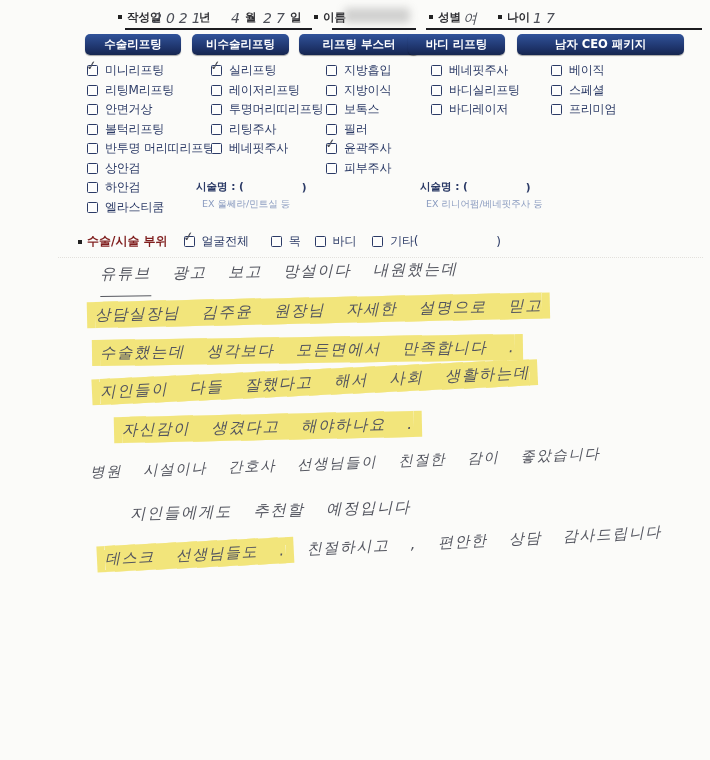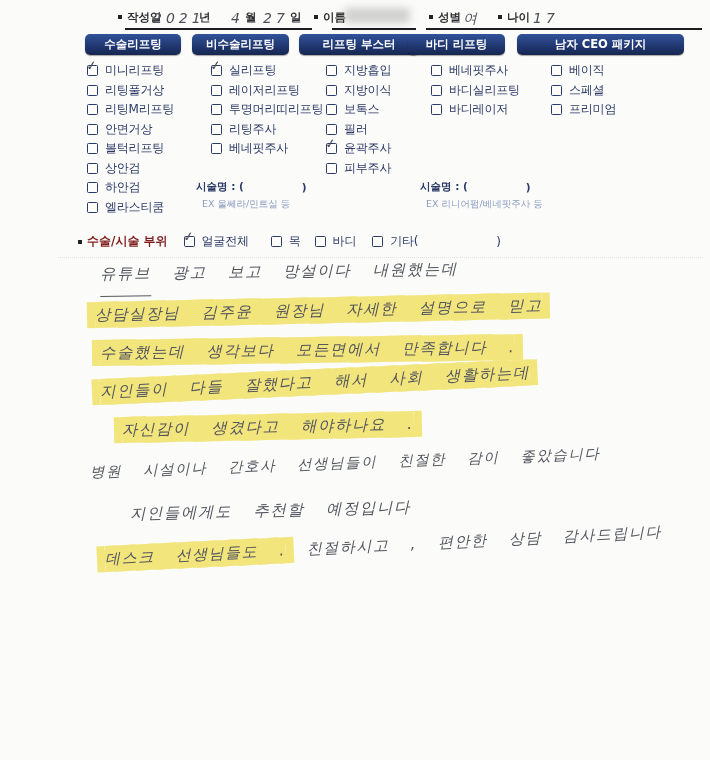--- a/index.html
+++ b/index.html
@@ -103,33 +103,33 @@
 
   <div class="colitems c0">
       <div class="cbrow">
         <span class="cbox">
           <span class="chk">✓</span>
         </span>
         <span class="cblabel">미니리프팅</span>
       </div>
       <div class="cbrow">
         <span class="cbox"></span>
-        <span class="cblabel">리팅풀거상</span>
-      </div>
-      <div class="cbrow">
-        <span class="cbox"></span>
         <span class="cblabel">리팅M리프팅</span>
       </div>
       <div class="cbrow">
         <span class="cbox"></span>
         <span class="cblabel">안면거상</span>
       </div>
       <div class="cbrow">
         <span class="cbox"></span>
         <span class="cblabel">볼턱리프팅</span>
+      </div>
+      <div class="cbrow">
+        <span class="cbox"></span>
+        <span class="cblabel">반투명 머리띠리프팅</span>
       </div>
       <div class="cbrow">
         <span class="cbox"></span>
         <span class="cblabel">상안검</span>
       </div>
       <div class="cbrow">
         <span class="cbox"></span>
         <span class="cblabel">하안검</span>
       </div>
       <div class="cbrow">

